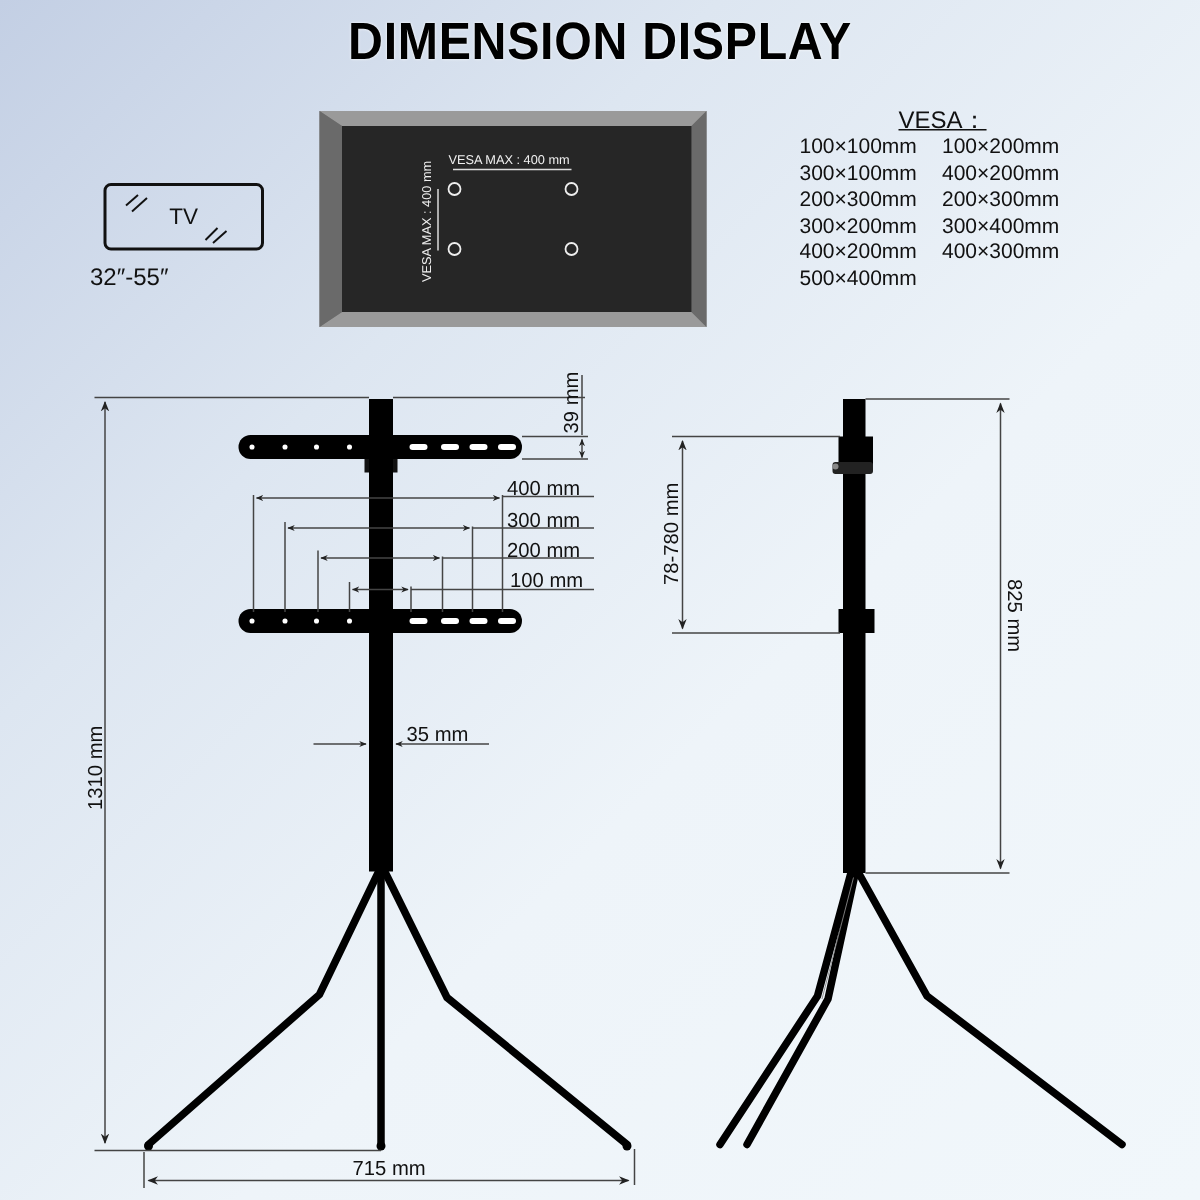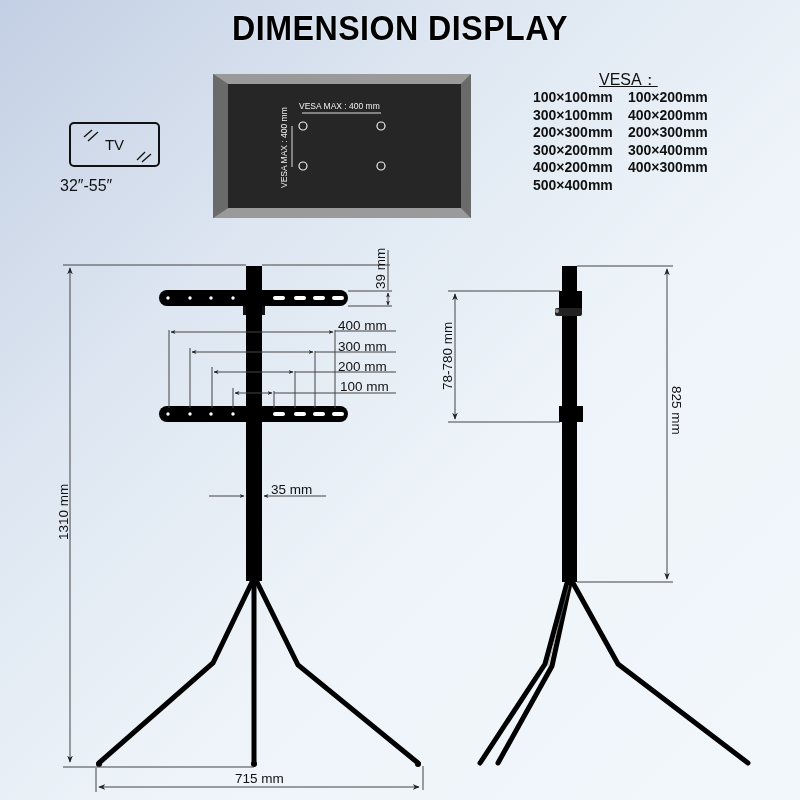--- a/index.html
+++ b/index.html
@@ -10,38 +10,38 @@
     color: #111;
   }
   .title {
     position: absolute; left: 0; top: 8px; width: 800px; text-align: center;
     font-family: "Liberation Sans", sans-serif; font-weight: bold;
     font-size: 35px; letter-spacing: 0.5px; color: #000;
     transform: scaleX(0.92); transform-origin: center;
     text-shadow: 0 0 2px #fff;
   }
   .tv-icon {
-    position: absolute; left: 69px; top: 122px; width: 91px; height: 45px;
+    position: absolute; left: 69px; top: 122px; width: 107px; height: 45px;
     border: 2.5px solid #111; border-radius: 5px; box-sizing: border-box;
   }
   .tv-icon-label {
     position: absolute; left: 0; right: 0; top: 12px; text-align: center;
     font-size: 15px; color: #111;
   }
   .tv-size {
     position: absolute; left: 60px; width: 110px; top: 177px; 
     font-size: 16px; color: #111;
   }
   .vesa-title {
     position: absolute; left: 599px; top: 70px; font-size: 16px; color: #111; text-decoration: underline;
   }
   .vesa-list {
     position: absolute; left: 533px; top: 89px; width: 230px;
     display: grid; grid-template-columns: 95px 110px; column-gap: 0;
-    row-gap: 0; font-size: 14px; line-height: 17.6px; color: #111; font-weight: bold;
+    row-gap: 0; font-size: 14px; line-height: 17.6px; color: #111;
   }
   svg { position: absolute; left: 0; top: 0; }
   .dim-text { font-family: "Liberation Sans", sans-serif; font-size: 13.5px; fill: #111; }
   .small-white { font-family: "Liberation Sans", sans-serif; font-size: 8.5px; fill: #f0f0f0; }
 </style>
 </head>
 <body>
 
 <div class="title">DIMENSION DISPLAY</div>
 

